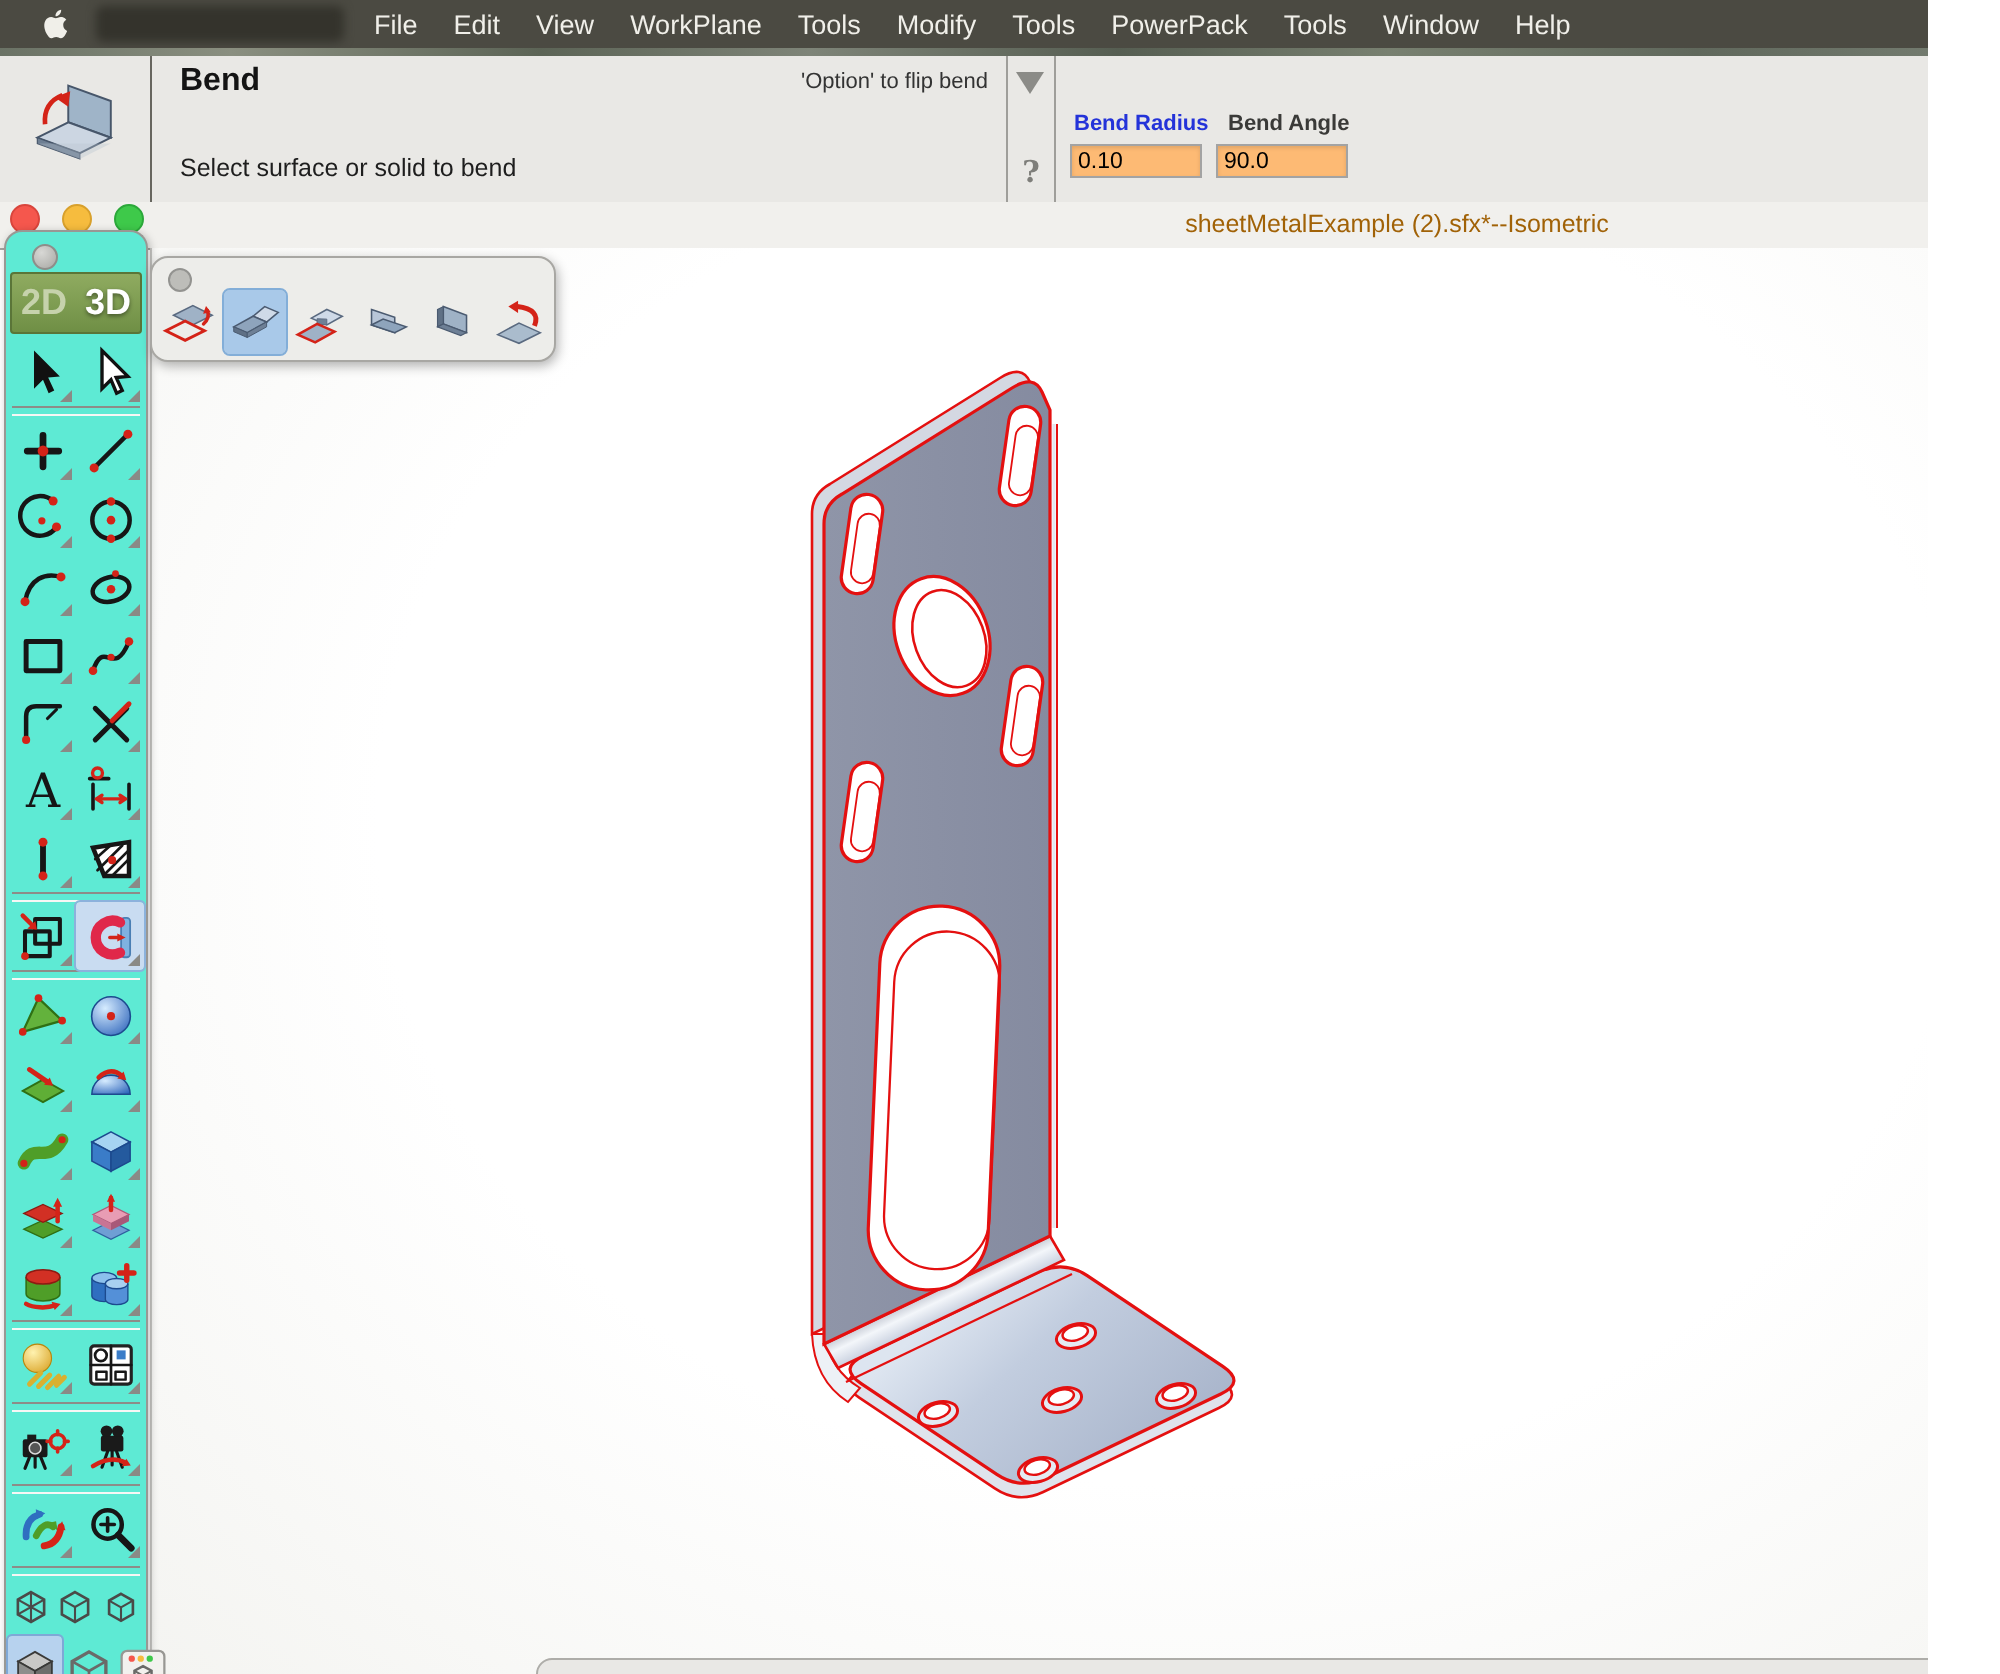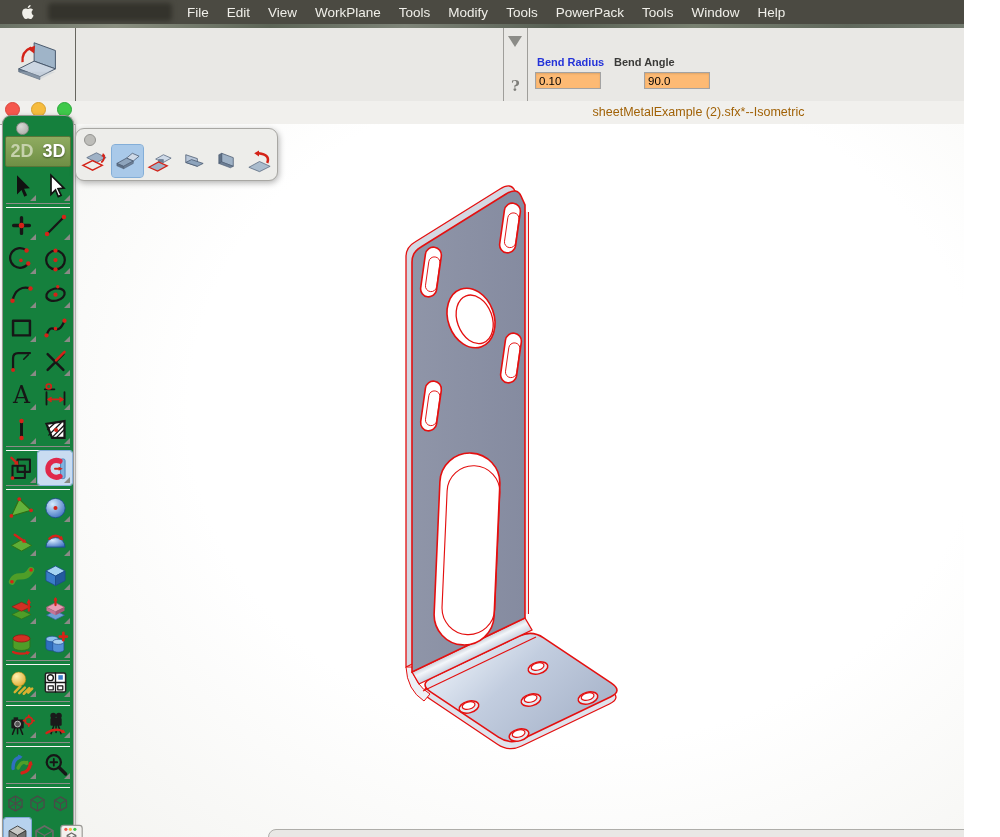--- a/index.html
+++ b/index.html
@@ -21,38 +21,38 @@
   .panel .hint{position:absolute;right:9px;top:7px;font-size:11px;color:#333;}
   .panel .prompt{position:absolute;left:14px;top:49px;font-size:12.5px;color:#1e1e1e;}
   .helpcol{position:absolute;left:503px;top:0;width:23px;height:73px;border-left:1px solid #9f9e9a;border-right:1px solid #9f9e9a;}
   .tri{position:absolute;left:4px;top:8px;width:0;height:0;border-left:7px solid transparent;border-right:7px solid transparent;border-top:11px solid #8b8b87;}
   .help{position:absolute;left:0;right:0;bottom:6px;text-align:center;font-family:"DejaVu Serif",serif;font-weight:bold;font-size:15px;color:#7e7e7a;}
   .fieldlbl{position:absolute;top:28px;font-size:11px;font-weight:bold;}
   .lbl-radius{left:537px;color:#2433d9;}
   .lbl-angle{left:614px;color:#3a3a38;}
   .field{position:absolute;top:44px;width:58px;height:15px;border:1px solid #a3a3a3;background:#fdba74;font-size:11.5px;font-family:"Liberation Sans",sans-serif;padding:0 3px;box-shadow:inset 0 1px 2px rgba(0,0,0,.12);}
   .fld-radius{left:535px;}
-  .fld-angle{left:644px;}
+  .fld-angle{left:608px;}
 
   
   .titlebar{position:absolute;top:101px;left:0;right:0;height:23px;background:#f1f0ed;border-bottom:1px solid #a5a4a0;}
   .doctitle{position:absolute;left:433px;right:0;top:4px;text-align:center;font-size:12.5px;font-weight:normal;color:#a16207;}
 
   
   .canvas{position:absolute;top:124px;left:75px;width:925px;height:713px;background:radial-gradient(ellipse at 55% 40%,#ffffff 55%,#f4f4f1 100%);border-left:1px solid #c9c8c5;}
   .bottomsliver{position:absolute;left:268px;top:829px;width:722px;height:10px;background:#e9e8e5;border:1px solid #aeada9;border-radius:8px 8px 0 0;}
 
   
   .tl{position:absolute;width:13px;height:13px;border-radius:50%;top:102px;}
   .tl.r{left:5px;background:#f5574d;border:1px solid #d9453c;}
   .tl.y{left:31px;background:#f6bc3e;border:1px solid #d8a02c;}
   .tl.g{left:57px;background:#3ec94a;border:1px solid #2ba83a;}
 
   
-  .palette{position:absolute;left:2px;top:115px;width:72px;height:722px;background:#15803d;border:1px solid #999894;border-bottom:none;border-radius:9px 9px 0 0;box-shadow:1px 1px 4px rgba(0,0,0,.25);box-sizing:border-box;}
+  .palette{position:absolute;left:2px;top:115px;width:72px;height:722px;background:#5eead4;border:1px solid #999894;border-bottom:none;border-radius:9px 9px 0 0;box-shadow:1px 1px 4px rgba(0,0,0,.25);box-sizing:border-box;}
   .pclose{position:absolute;left:13px;top:6px;width:11px;height:11px;border-radius:50%;background:radial-gradient(circle at 35% 30%,#d8d8d5,#a8a8a4);border:1px solid #8e8e8a;}
   .ptabs{position:absolute;left:2px;top:20px;width:66px;height:31px;display:flex;background:linear-gradient(#8fab60,#6f8f45);border:1px solid #5a7538;border-radius:2px;box-sizing:border-box;}
   .ptab{flex:1;text-align:center;font-size:18px;font-weight:bold;line-height:29px;cursor:default;}
   .ptab.inactive{color:#c6d2ac;}
   .ptab.active{color:#fff;text-shadow:0 1px 2px rgba(0,0,0,.45);}
   .ptools{position:absolute;left:1px;top:53px;width:68px;}
   .prow{display:flex;height:34px;}
   .prow.tall{height:36px;}
   .prow3{height:30px;}
   .prow3 .pcell{width:22.6px;}
@@ -109,20 +109,25 @@
   <div class="toolbar">
     <div class="bigicon">
       <svg viewBox="0 0 60 60" width="58" height="58">
         <polygon points="26,26 48,34 48,15 26,7" fill="#9fb4c8" stroke="#47566a" stroke-width="1"></polygon>
         <polygon points="10,34 26,26 48,34 32,42" fill="#ccd6e2" stroke="#47566a" stroke-width="1"></polygon>
         <polygon points="10,34 32,42 32,45 10,37" fill="#6e7f93" stroke="#47566a" stroke-width="0.6"></polygon>
         <path d="M14 27 Q13 16 23 12" stroke="#d42318" stroke-width="2.4" fill="none"></path>
         <polygon points="27,10 26,18 19,13" fill="#d42318"></polygon>
         <polygon points="10,37 32,45 48,37" fill="#b8c2ce" opacity="0.35"></polygon>
       </svg>
+    </div>
+    <div class="panel">
+      <div class="title">Bend</div>
+      <div class="hint">'Option' to flip bend</div>
+      <div class="prompt">Select surface or solid to bend</div>
     </div>
     <div class="helpcol">
       <div class="tri"></div>
       <div class="help">?</div>
     </div>
     <div class="fieldlbl lbl-radius">Bend Radius</div>
     <div class="fieldlbl lbl-angle">Bend Angle</div>
     <input class="field fld-radius" value="0.10" style="">
     <input class="field fld-angle" value="90.0" style="">
   </div>

